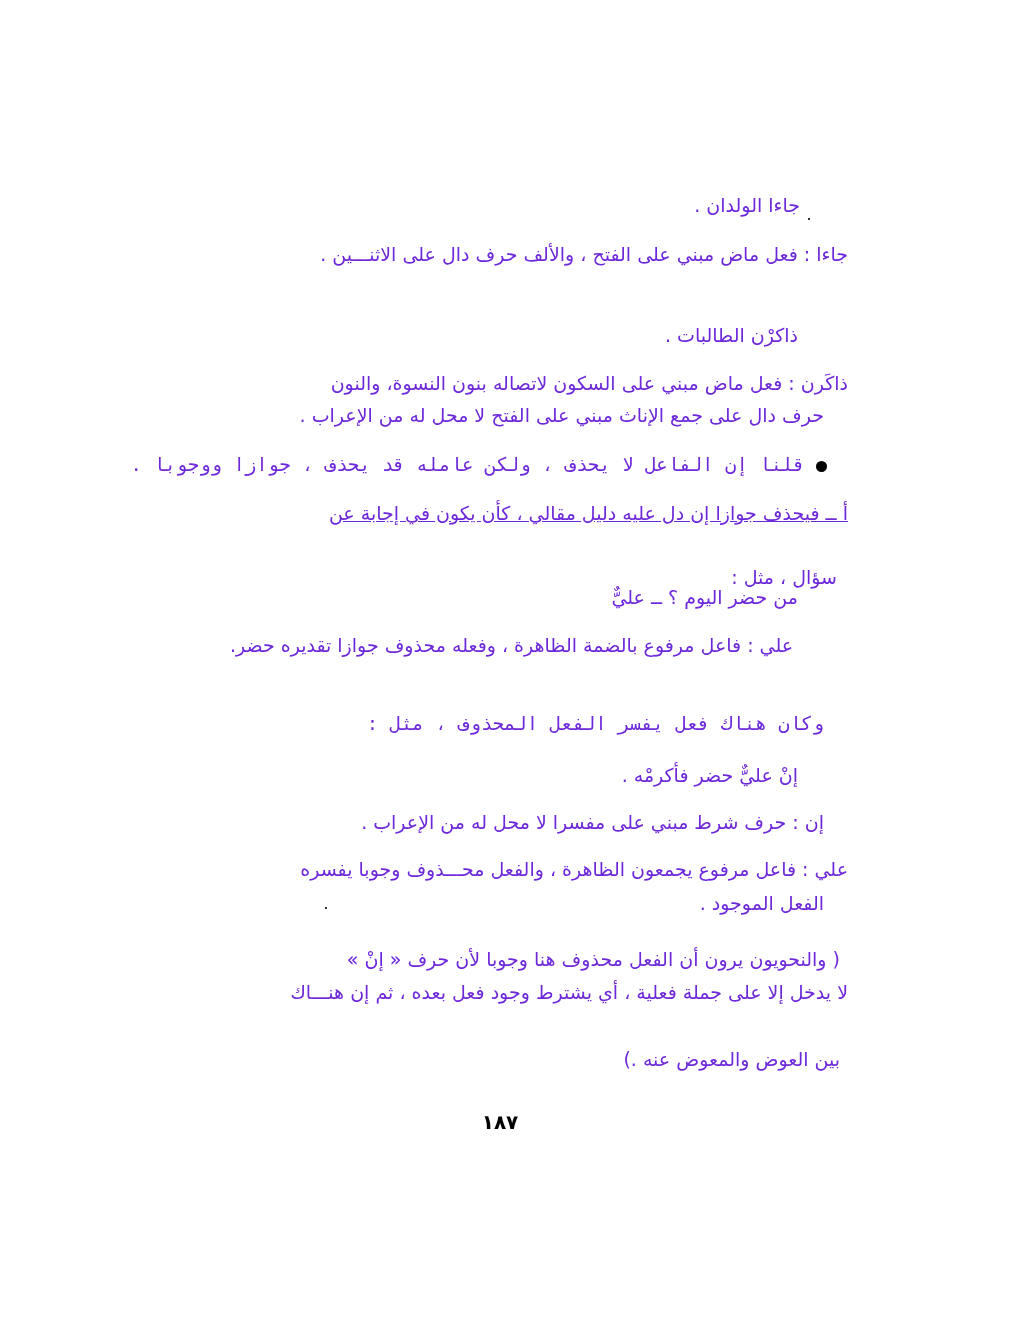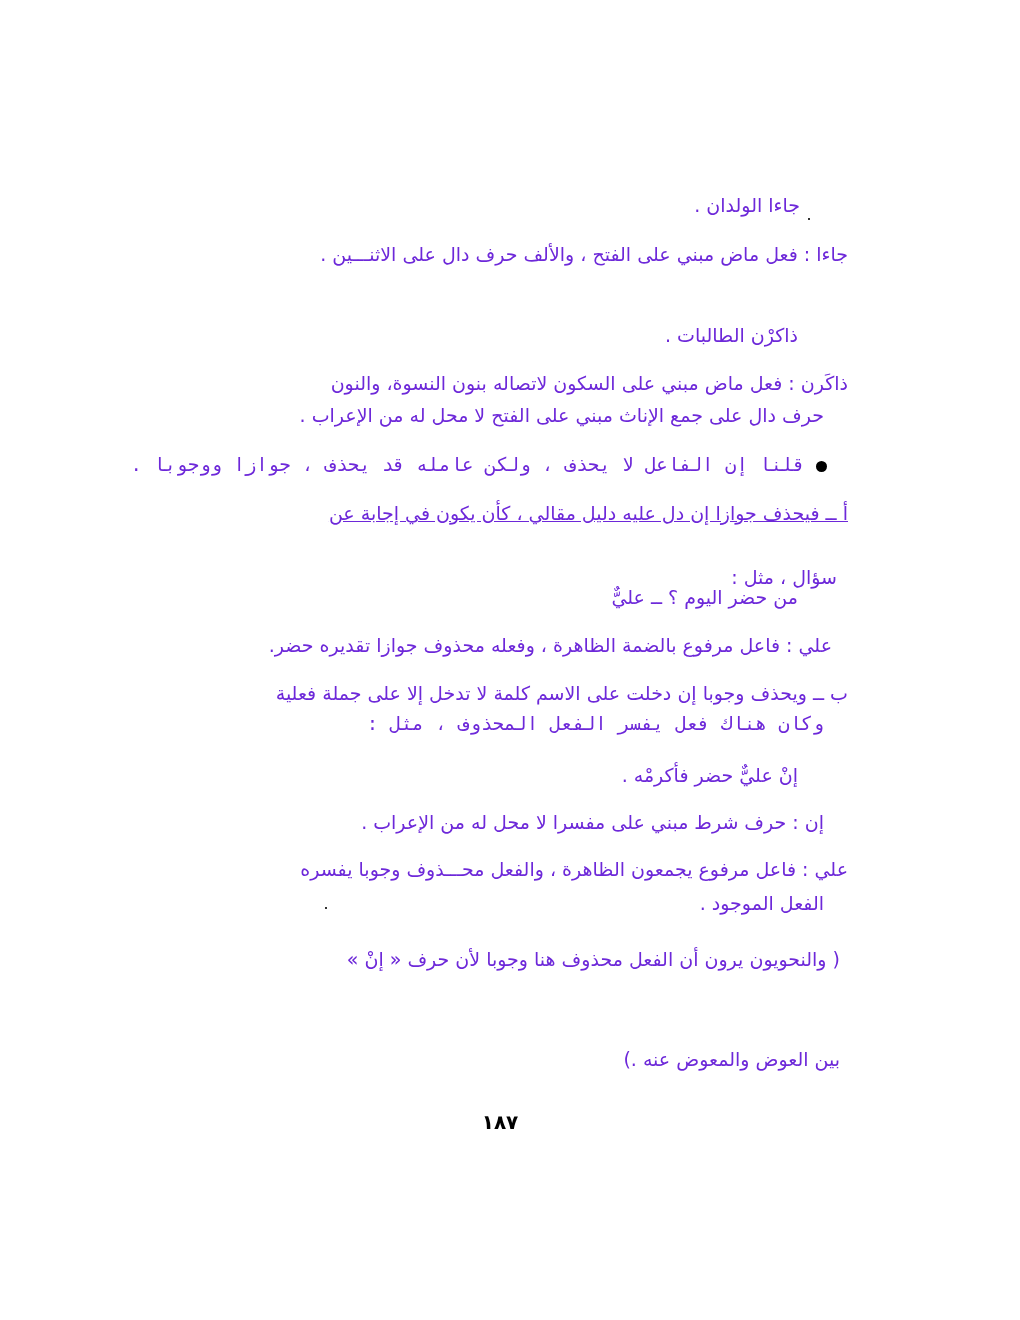--- a/index.html
+++ b/index.html
@@ -38,32 +38,32 @@
   <div class="line bold" style="right:196px; top:403px;">حرف دال على جمع الإناث مبني على الفتح لا محل له من الإعراب .</div>
 
   <span class="bullet"></span>
   <div class="line" style="right:215px; top:454px;font-family:Liberation Mono, monospace;">قلنا إن الفاعل لا يحذف ، ولكن عامله قد يحذف ، جوازا ووجوبا .</div>
 
   <div class="line" style="right:172px; top:501px; width:660px;text-decoration:underline;">أ ــ فيحذف جوازا إن دل عليه دليل مقالي ، كأن يكون في إجابة عن</div>
   <div class="line" style="right:183px; top:534px;margin-top:31px;">سؤال ، مثل :</div>
 
   <div class="line bold" style="right:222px; top:585px;">من حضر اليوم ؟ ــ عليٌّ</div>
 
-  <div class="line" style="right:188px; top:633px; width:665px;">علي : فاعل مرفوع بالضمة الظاهرة ، وفعله محذوف جوازا تقديره حضر.</div>
+  <div class="line" style="right:176px; top:633px; width:665px;text-align:center;">علي : فاعل مرفوع بالضمة الظاهرة ، وفعله محذوف جوازا تقديره حضر.</div>
 
-  <div class="line" style="right:172px; top:681px; width:665px;">ب ــ ويحذف وجوبا إن دخلت على الاسم كلمة لا تدخل إلا على جملة فعلية</div>
   <div class="line" style="right:196px; top:713px;font-family:Liberation Mono, monospace;">وكان هناك فعل يفسر الفعل المحذوف ، مثل :</div>
 
   <div class="line bold" style="right:222px; top:763px;">إنْ عليٌّ حضر فأكرمْه .</div>
 
   <div class="line bold" style="right:196px; top:810px;">إن : حرف شرط مبني على مفسرا لا محل له من الإعراب .</div>
 
   <div class="line bold" style="right:172px; top:857px; width:665px;">علي : فاعل مرفوع يجمعون الظاهرة ، والفعل محـــذوف وجوبا يفسره</div>
   <div class="line bold" style="right:196px; top:891px;">الفعل الموجود .</div>
 
   <div class="line bold" style="right:180px; top:947px; width:640px;">( والنحويون يرون أن الفعل محذوف هنا وجوبا لأن حرف « إنْ »</div>
+  <div class="line bold" style="right:172px; top:980px; width:672px;">لا يدخل إلا على جملة فعلية ، أي يشترط وجود فعل بعده ، ثم إن هنـــاك</div>
   <div class="line bold" style="right:180px; top:1047px;">بين العوض والمعوض عنه .)</div>
 
   <div class="pagenum">١٨٧</div>
 
   <span class="speck" style="left:808px; top:218px;"></span>
   <span class="speck" style="left:325px; top:907px;"></span>
 </div>
 
 </body></html>

